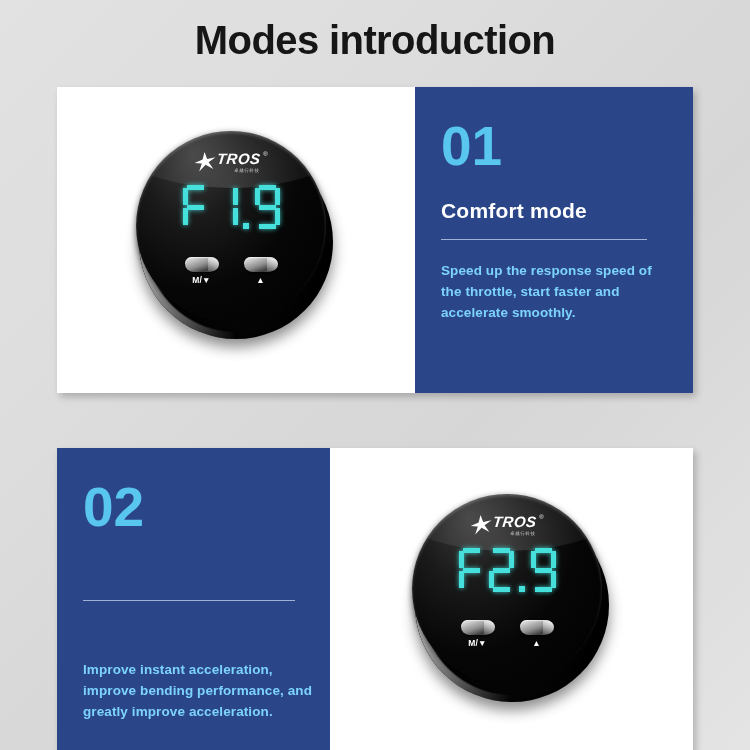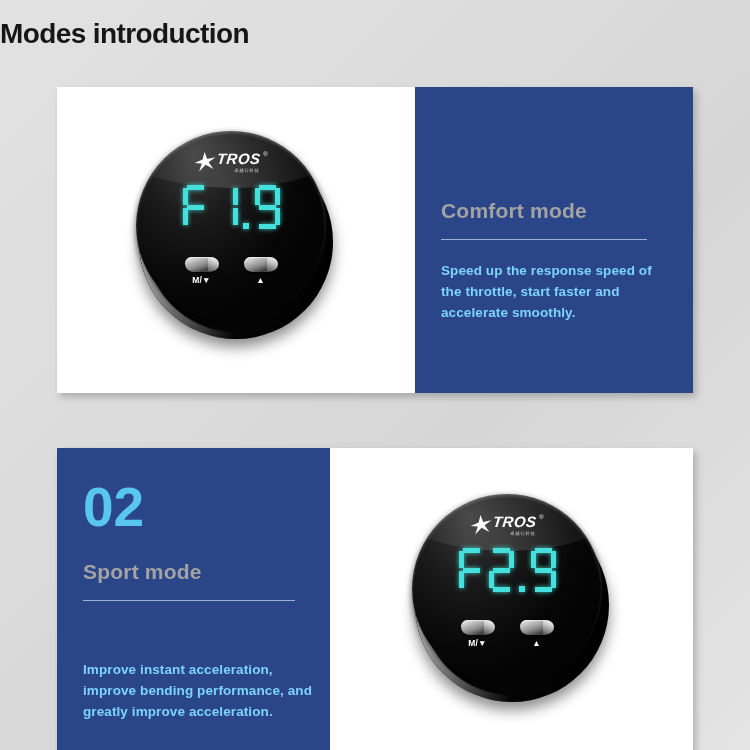--- a/index.html
+++ b/index.html
@@ -15,22 +15,22 @@
     background: linear-gradient(135deg, #e2e2e2 0%, #dcdcdc 35%, #d6d6d6 60%, #e4e4e4 100%);
     position: relative;
   }
 
   
   .page-title {
     position: absolute;
     top: 18px;
     left: 0;
     width: 750px;
-    text-align: left;
-    font-size: 28px;
+    text-align: center;
+    font-size: 40px;
     font-weight: bold;
     color: #161616;
     letter-spacing: -0.6px;
   }
 
   
   .card {
     position: absolute;
     left: 57px;
     width: 636px;
@@ -72,21 +72,21 @@
     color: #59c6ef;
     letter-spacing: 0px;
     line-height: 1;
   }
   .mode-title {
     position: absolute;
     left: 26px;
     top: 112px;
     font-size: 21px;
     font-weight: bold;
-    color: #a3a3a3;
+    color: #ffffff;
     letter-spacing: 0.2px;
   }
   .mode-divider {
     position: absolute;
     left: 26px;
     top: 152px;
     width: 206px;
     height: 1px;
     background: #9fb2d6;
   }
@@ -364,32 +364,32 @@
             <div class="btn-cap"></div>
             <div class="btn-label">▲</div>
           </div>
         </div>
 
       </div>
     </div>
   </div>
 
   <div class="panel-blue">
+    <div class="mode-number">01</div>
     <div class="mode-title">Comfort mode</div>
     <div class="mode-divider"></div>
     <div class="mode-desc">Speed up the response speed of the throttle, start faster and accelerate smoothly.</div>
   </div>
 
 </div>
 
 <div class="card card-2">
 
   <div class="panel-blue">
     <div class="mode-number">02</div>
-    <div class="mode-title">Sport mode</div>
     <div class="mode-divider"></div>
     <div class="mode-desc">Improve instant acceleration, improve bending performance, and greatly improve acceleration.</div>
   </div>
 
   <div class="panel-white">
     <div class="device-wrap">
       <div class="device-body"></div>
       <div class="device-rim"></div>
       <div class="device-face">
         <div class="device-gloss"></div>

